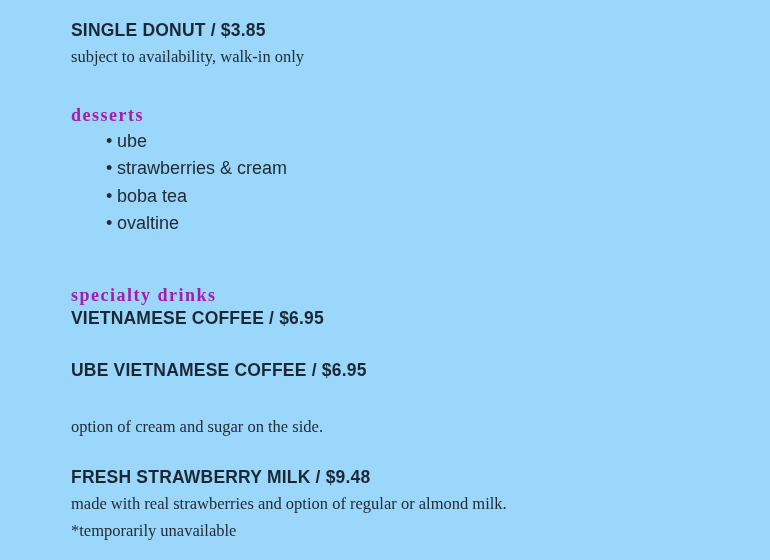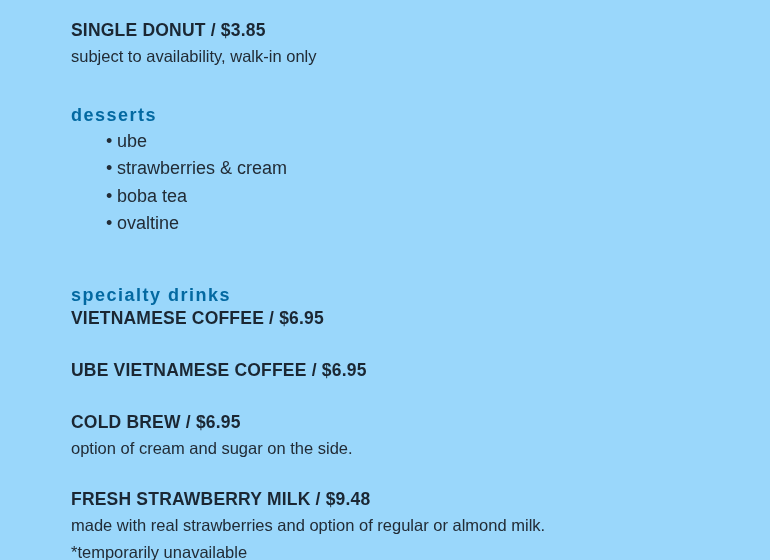--- a/index.html
+++ b/index.html
@@ -32,33 +32,33 @@
   .item-title {
     font-family: "Liberation Sans", sans-serif;
     font-weight: bold;
     font-size: 17.5px;
     letter-spacing: 0.2px;
     color: #1b2733;
     line-height: 1.25;
     margin: 0;
   }
   .item-desc {
-    font-family: Liberation Sans, sans-serif;
+    font-family: Liberation Serif, serif;
     font-size: 16.5px;
     font-weight: 400;
     color: #222c36;
     line-height: 1.45;
     margin: 3px 0 0 0;
   }
   .section-heading {
-    font-family: Liberation Sans, sans-serif;
+    font-family: Liberation Serif, serif;
     font-weight: bold;
     font-size: 18px;
     letter-spacing: 1.5px;
-    color: #0369a1;
+    color: #a21caf;
     margin: 0 0 2px 0;
   }
   .bullets {
     list-style: none;
     margin: 2px 0 0 0;
     padding: 0 0 0 46px;
   }
   .bullets li {
     font-size: 18px;
     line-height: 1.52;
@@ -111,21 +111,20 @@
 
       <div class="gap-md"></div>
 
       <div class="item">
         <div class="item-title">UBE VIETNAMESE COFFEE / $6.95</div>
       </div>
 
       <div class="gap-md"></div>
 
       <div class="item">
-        <div class="item-title">COLD BREW / $6.95</div>
         <div class="item-desc">option of cream and sugar on the side.</div>
       </div>
 
       <div class="gap-sm"></div>
       <div class="gap-sm"></div>
 
       <div class="item">
         <div class="item-title">FRESH STRAWBERRY MILK / $9.48</div>
         <div class="item-desc">made with real strawberries and option of regular or almond milk.</div>
         <div class="item-desc">*temporarily unavailable</div>

